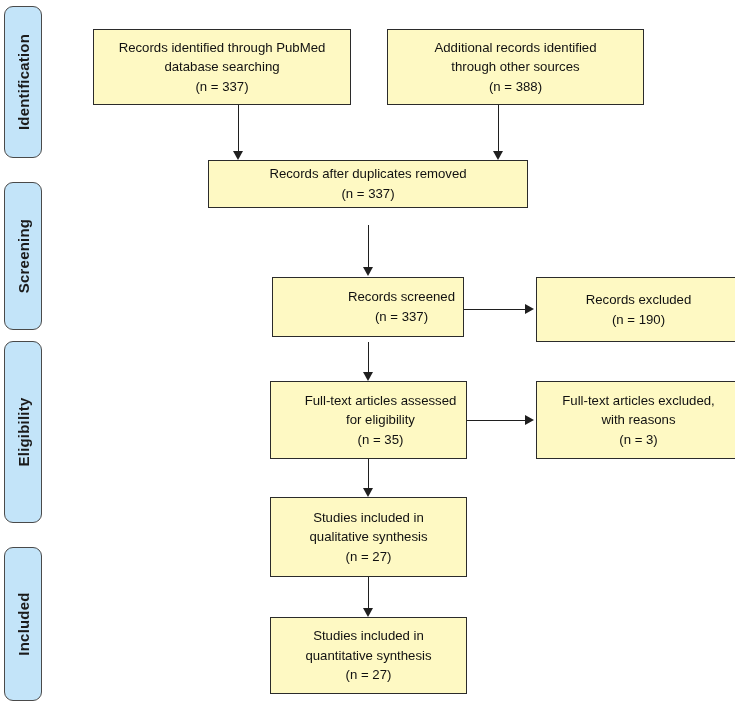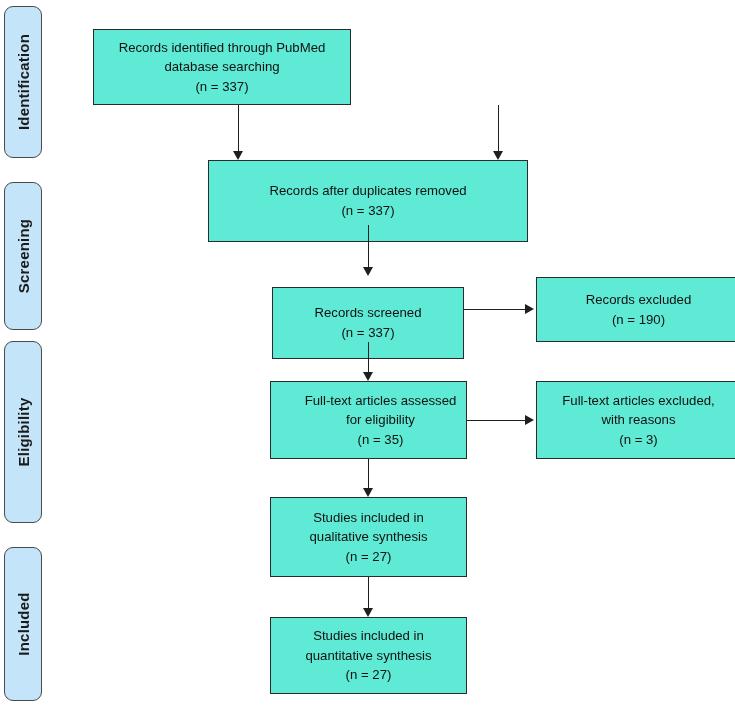--- a/index.html
+++ b/index.html
@@ -44,39 +44,39 @@
   #stage-identification { top: 6px;   height: 152px; }
   #stage-screening      { top: 182px; height: 148px; }
   #stage-eligibility    { top: 341px; height: 182px; }
   #stage-included       { top: 547px; height: 154px; }
 
   
   .flow-box {
     position: absolute;
     box-sizing: border-box;
     border: 1.7px solid #2b2b2b;
-    background: #5eead4;
+    background: #fef9c3;
     display: flex;
     align-items: center;
     justify-content: center;
     text-align: center;
     padding: 4px 8px;
   }
   .flow-box .box-text {
     font-size: 13.2px;
     line-height: 1.48;
     color: #111111;
     font-family: "Liberation Sans", sans-serif;
     white-space: pre-line;
   }
 
   #box-pubmed       { left: 93px;  top: 29px;  width: 258px; height: 76px; }
   #box-other        { left: 387px; top: 29px;  width: 257px; height: 76px; }
-  #box-dedup        { left: 208px; top: 160px; width: 320px; height: 82px; }
-  #box-screened     { left: 272px; top: 287px; width: 192px; height: 72px; }
+  #box-dedup        { left: 208px; top: 160px; width: 320px; height: 48px; }
+  #box-screened     { left: 272px; top: 277px; width: 192px; height: 60px; justify-content: flex-end; }
   #box-excluded     { left: 536px; top: 277px; width: 205px; height: 65px; }
   #box-fulltext     { left: 270px; top: 381px; width: 197px; height: 78px; padding-left: 32px; }
   #box-fulltext-exc { left: 536px; top: 381px; width: 205px; height: 78px; }
   #box-qualitative  { left: 270px; top: 497px; width: 197px; height: 80px; }
   #box-quantitative { left: 270px; top: 617px; width: 197px; height: 77px; }
 
   
   .conn-v {
     position: absolute;
     width: 0;
@@ -151,20 +151,25 @@
   <div class="stage-bar" id="stage-included">
     <span class="stage-label">Included</span>
   </div>
 
   <div class="flow-box" id="box-pubmed">
     <span class="box-text">Records identified through PubMed
 database searching
 (n = 337)</span>
   </div>
 
+  <div class="flow-box" id="box-other">
+    <span class="box-text">Additional records identified
+through other sources
+(n = 388)</span>
+  </div>
 
   <div class="flow-box" id="box-dedup">
     <span class="box-text">Records after duplicates removed
 (n = 337)</span>
   </div>
 
   <div class="flow-box" id="box-screened">
     <span class="box-text">Records screened
 (n = 337)</span>
   </div>

